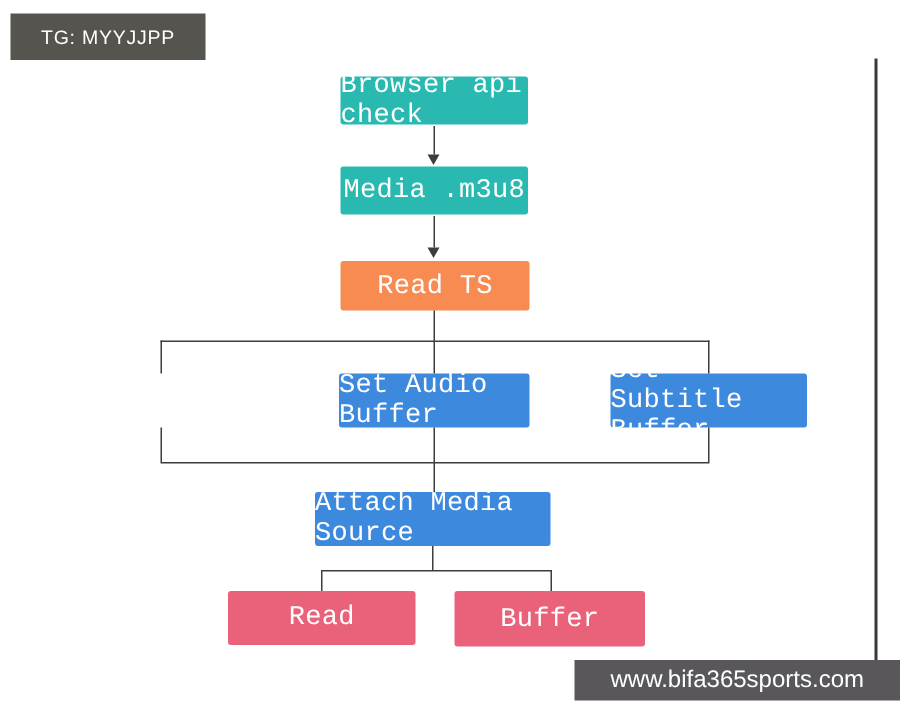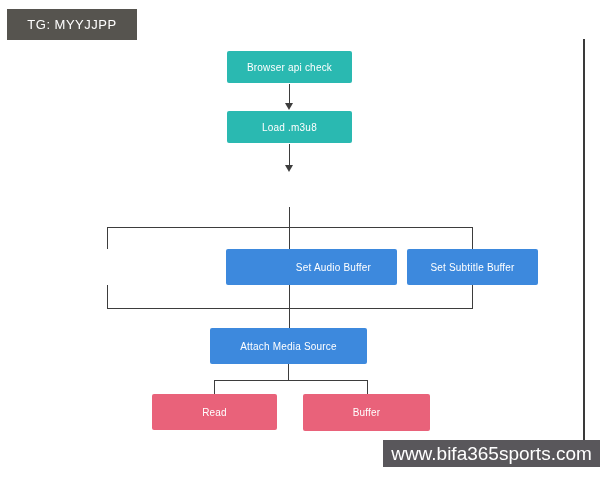--- a/index.html
+++ b/index.html
@@ -1,57 +1,58 @@
 <!DOCTYPE html>
 <html><head>
 <meta charset="utf-8">
 <style>
   html,body{margin:0;padding:0;}
   body{font-family:"Liberation Sans",sans-serif;background:#ffffff;}
   #canvas{position:relative;width:600px;height:480px;background:#ffffff;overflow:hidden;}
   .node{
     position:absolute;display:flex;align-items:center;justify-content:center;
-    color:#fff;font-size:10px;border-radius:2px;letter-spacing:.2px;
-    font-family:Liberation Sans, sans-serif;
+    color:#fff;font-size:18px;border-radius:2px;letter-spacing:.2px;
+    font-family:Liberation Mono, monospace;
   }
   .overlay-label{
     position:absolute;display:flex;align-items:center;justify-content:center;
     color:#fff;font-family:"Liberation Sans",sans-serif;
   }
   .tag-label{left:7px;top:9px;width:130px;height:31px;font-size:13px;letter-spacing:.5px;}
-  .watermark{left:383px;top:440px;width:217px;height:27px;font-size:19px;}
+  .watermark{left:383px;top:440px;width:217px;height:27px;font-size:16px;}
   .line{position:absolute;background:#3d3d3d;}
   .hline{height:1px;}
   .vline{width:1px;}
   .arrowhead{
     position:absolute;width:0;height:0;
     border-left:4px solid transparent;border-right:4px solid transparent;
     border-top:7px solid #3d3d3d;
   }
   .rule-right{position:absolute;left:583px;top:39px;width:2px;height:404px;background:#3a3a3a;}
   
   #n0{left:227px;top:51px;width:125px;height:32px;}
   #n1{left:227px;top:111px;width:125px;height:32px;}
   #n2{left:227px;top:174px;width:126px;height:33px;}
   #n3{left:43px;top:249px;width:127px;height:36px;}
-  #n4{left:226px;top:249px;width:127px;height:36px;padding-left:44px;}
+  #n4{left:226px;top:249px;width:127px;height:36px;}
   #n5{left:407px;top:249px;width:131px;height:36px;}
   #n6{left:210px;top:328px;width:157px;height:36px;}
   #n7{left:152px;top:394px;width:125px;height:36px;}
   #n8{left:303px;top:394px;width:127px;height:37px;}
 </style>
 </head>
 <body>
 
 <div id="canvas">
 
   <div class="overlay-label tag-label" style="background-color: rgb(86, 84, 79);">TG: MYYJJPP</div>
 
   <div id="n0" class="node" style="background-color: rgb(42, 185, 177);">Browser api check</div>
-  <div id="n1" class="node" style="background-color: rgb(42, 185, 177);">Load .m3u8</div>
+  <div id="n1" class="node" style="background-color: rgb(42, 185, 177);">Media .m3u8</div>
+  <div id="n2" class="node" style="background-color: rgb(247, 139, 81);">Read TS</div>
   <div id="n4" class="node" style="background-color: rgb(61, 137, 221);">Set Audio Buffer</div>
   <div id="n5" class="node" style="background-color: rgb(61, 137, 221);">Set Subtitle Buffer</div>
   <div id="n6" class="node" style="background-color: rgb(61, 137, 221);">Attach Media Source</div>
   <div id="n7" class="node" style="background-color: rgb(233, 98, 122);">Read</div>
   <div id="n8" class="node" style="background-color: rgb(233, 98, 122);">Buffer</div>
 
   <div class="line vline" style="left:289px;top:84px;height:19px;"></div>
   <div class="arrowhead" style="left:285px;top:103px;"></div>
 
   <div class="line vline" style="left:289px;top:144px;height:21px;"></div>

